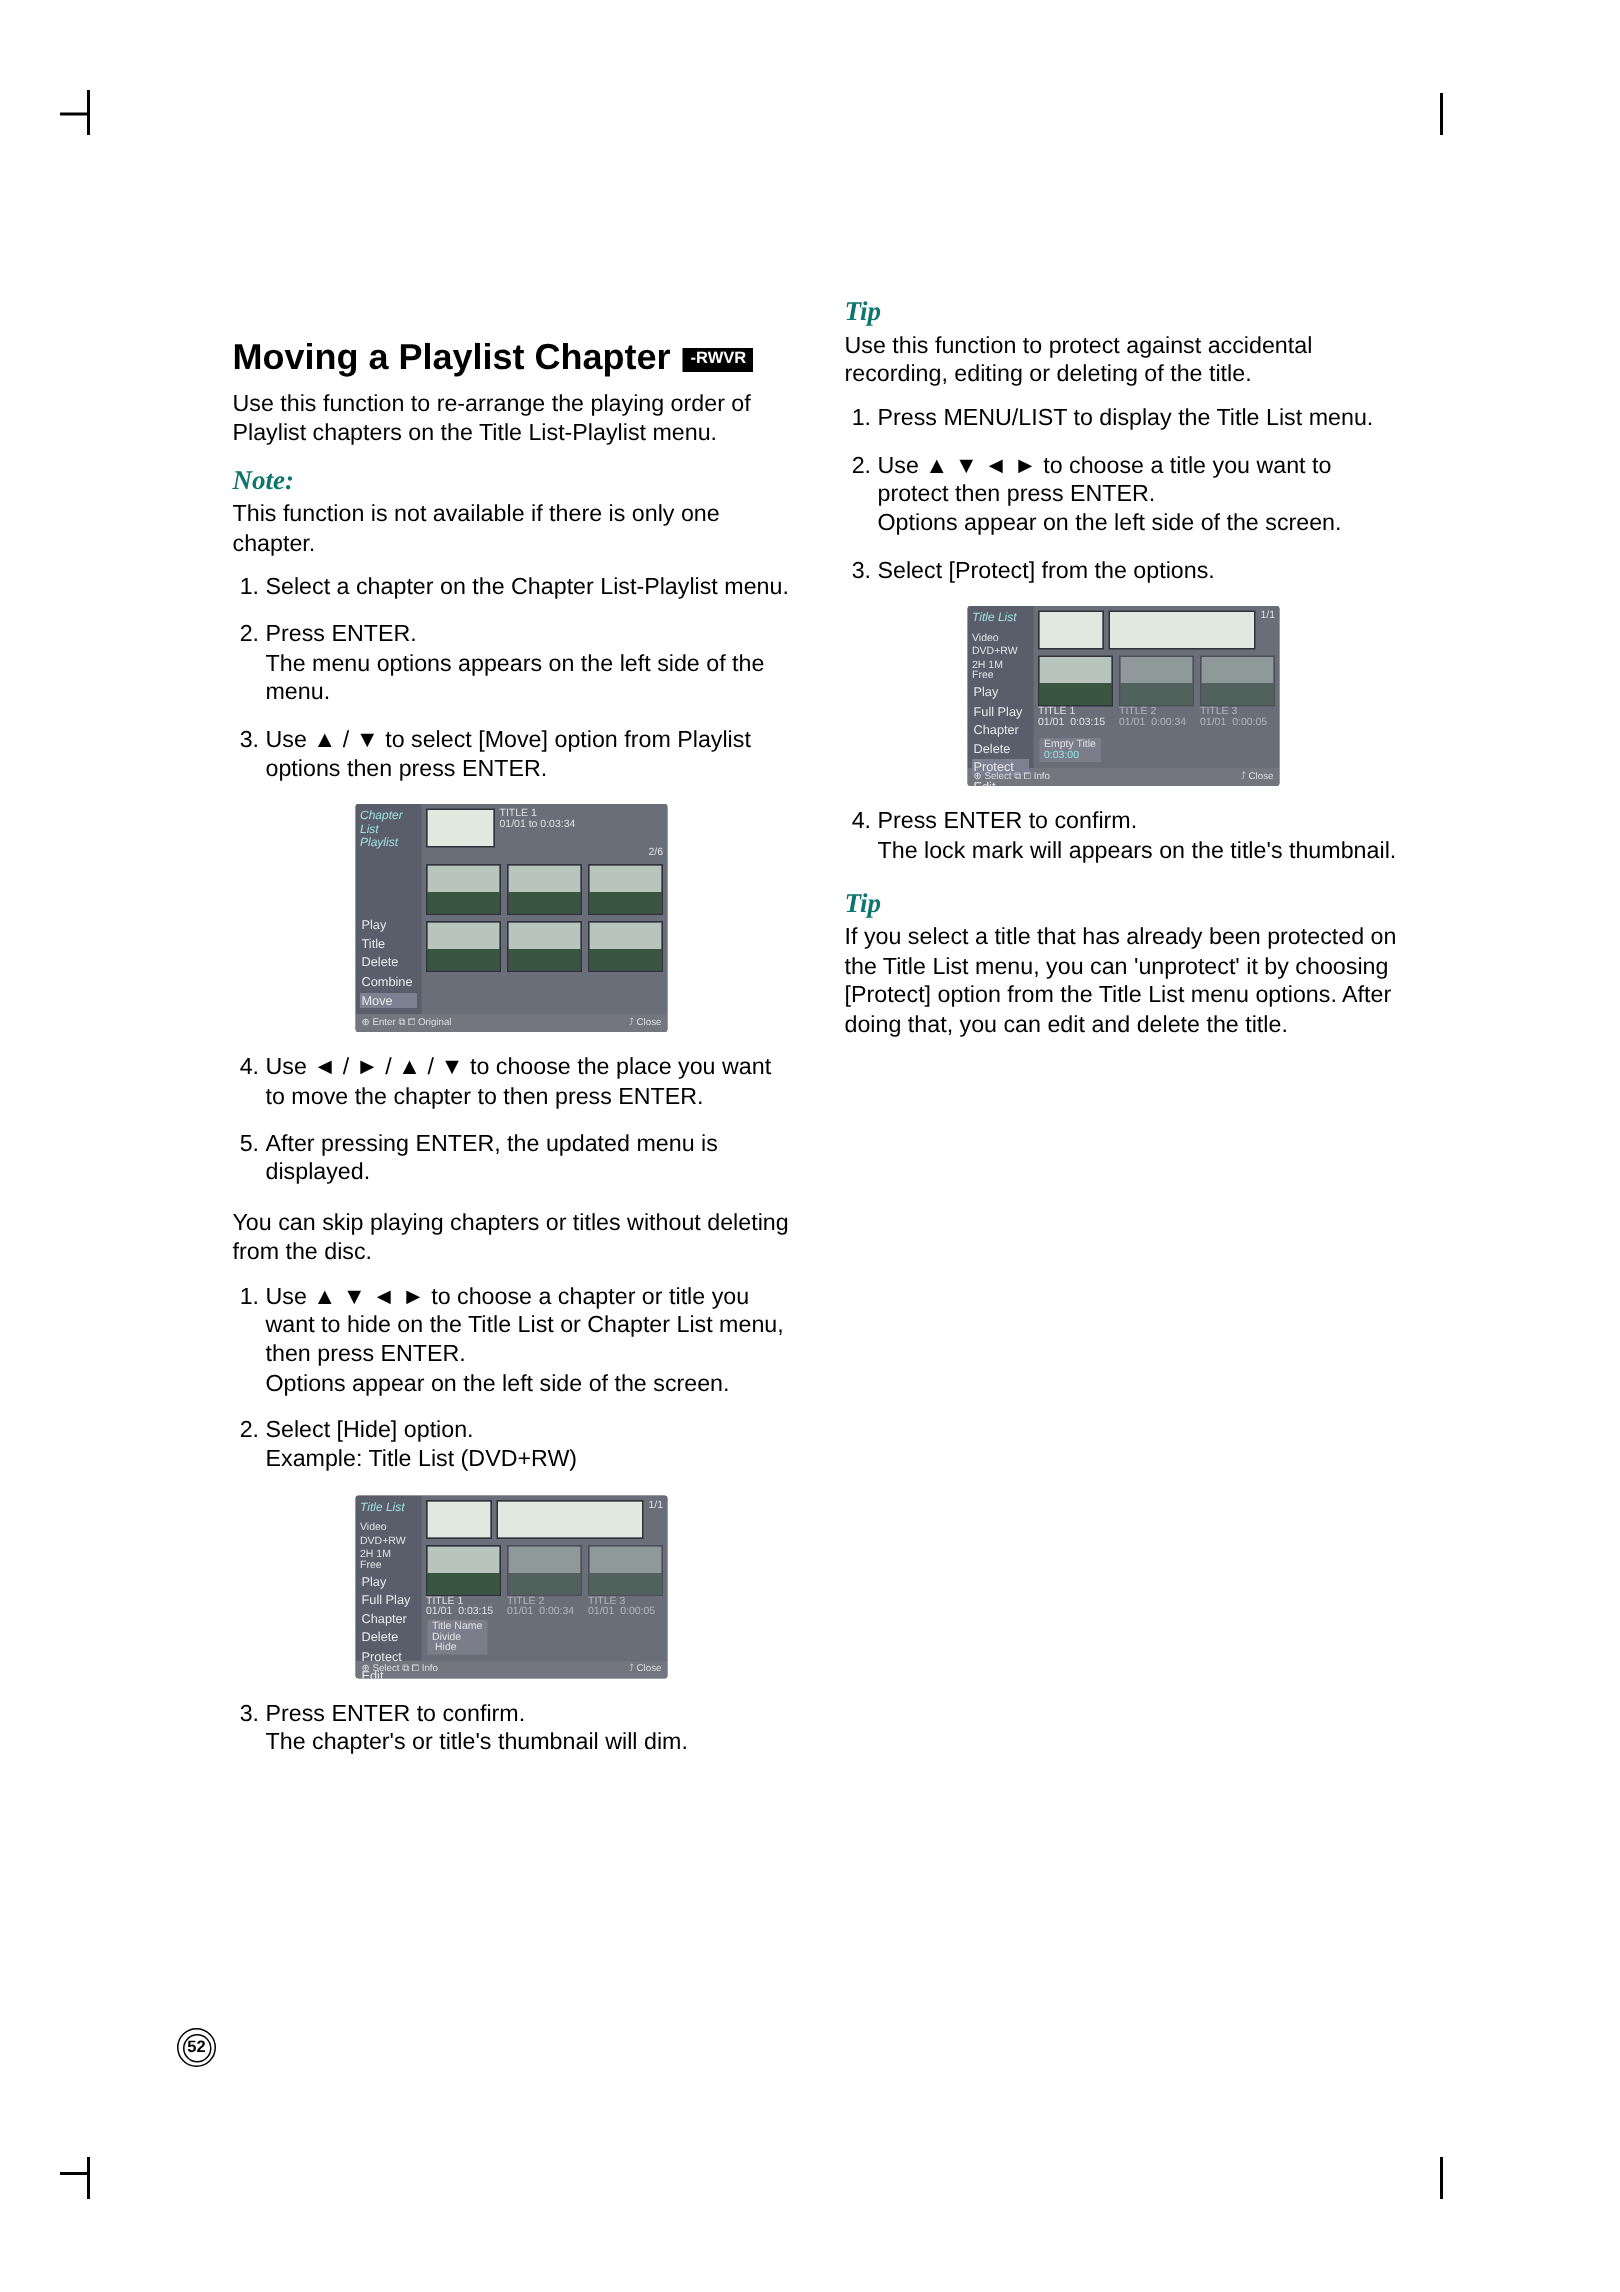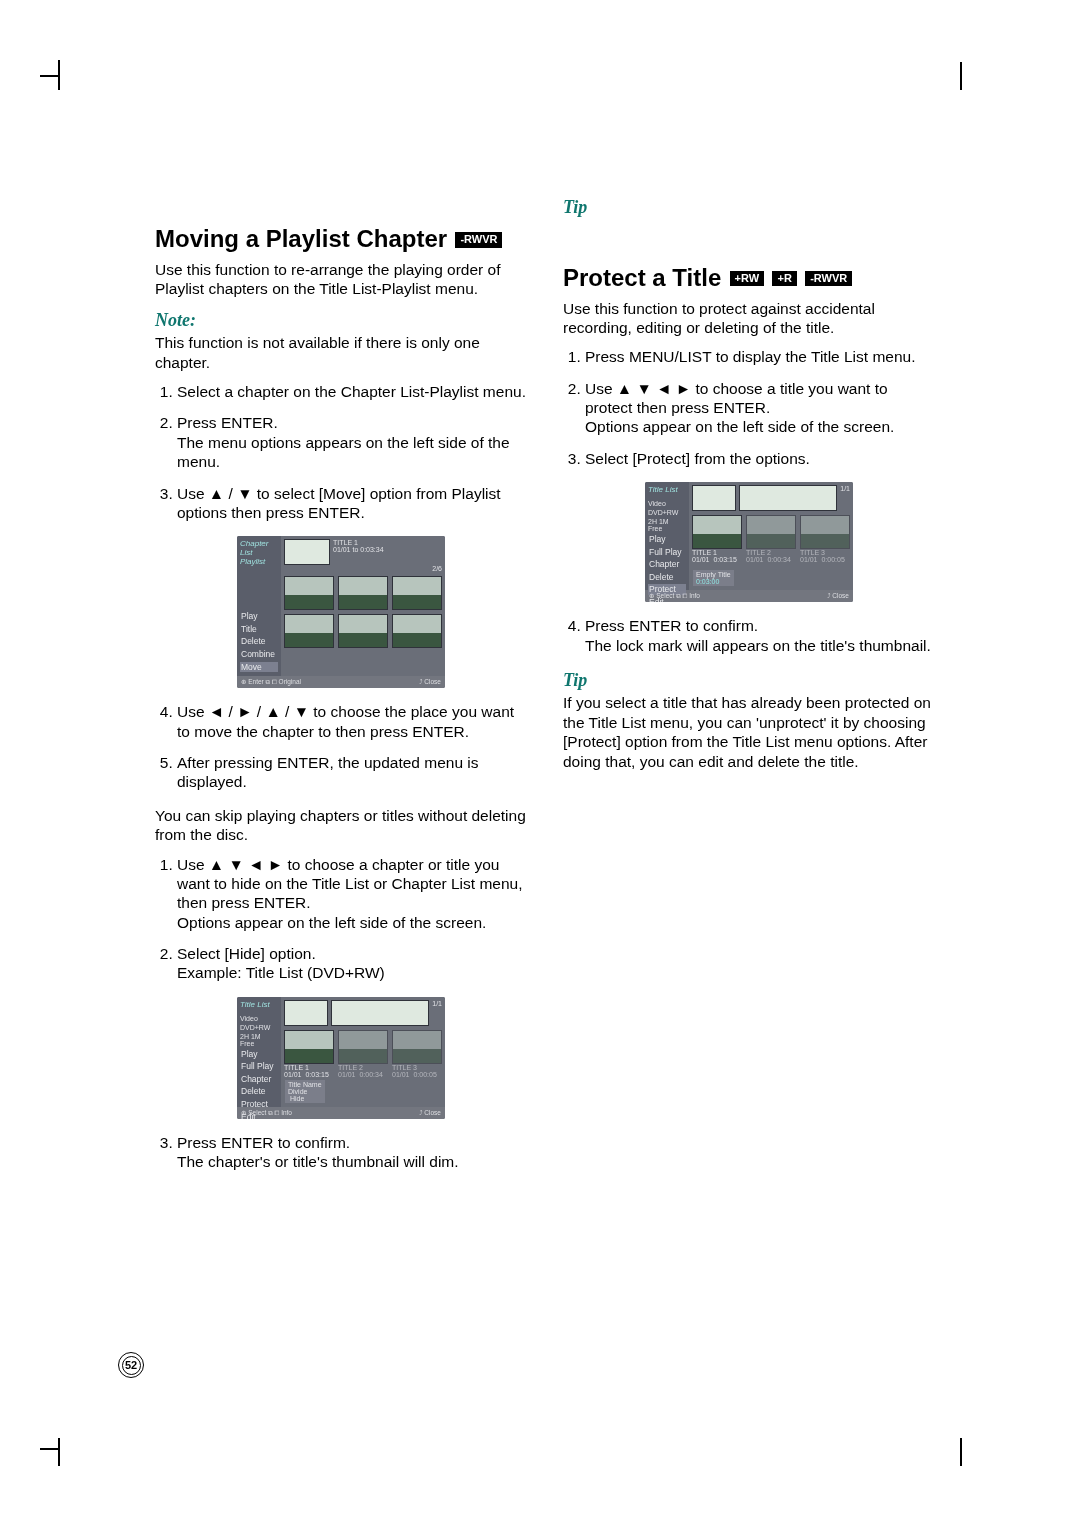--- a/index.html
+++ b/index.html
@@ -256,26 +256,20 @@
 
     <ol start="3">
       <li style="white-space:pre-line;">Press ENTER to confirm.
 The chapter's or title's thumbnail will dim.</li>
     </ol>
   </div>
 
   <div class="col">
     <div class="tip-head">Tip</div>
 
-    <div class="h2-row" style="margin-top:10px;">
-      <h2>Protect a Title</h2>
-      <span class="badge">+RW</span>
-      <span class="badge">+R</span>
-      <span class="badge rw-vr">-RWVR</span>
-    </div>
     <p class="para">Use this function to protect against accidental recording, editing or deleting of the title.</p>
 
     <ol>
       <li>Press MENU/LIST to display the Title List menu.</li>
       <li style="white-space:pre-line;">Use ▲ ▼ ◄ ► to choose a title you want to protect then press ENTER.
 Options appear on the left side of the screen.</li>
       <li>Select [Protect] from the options.</li>
     </ol>
 
     <div class="screenshot-wrap">

